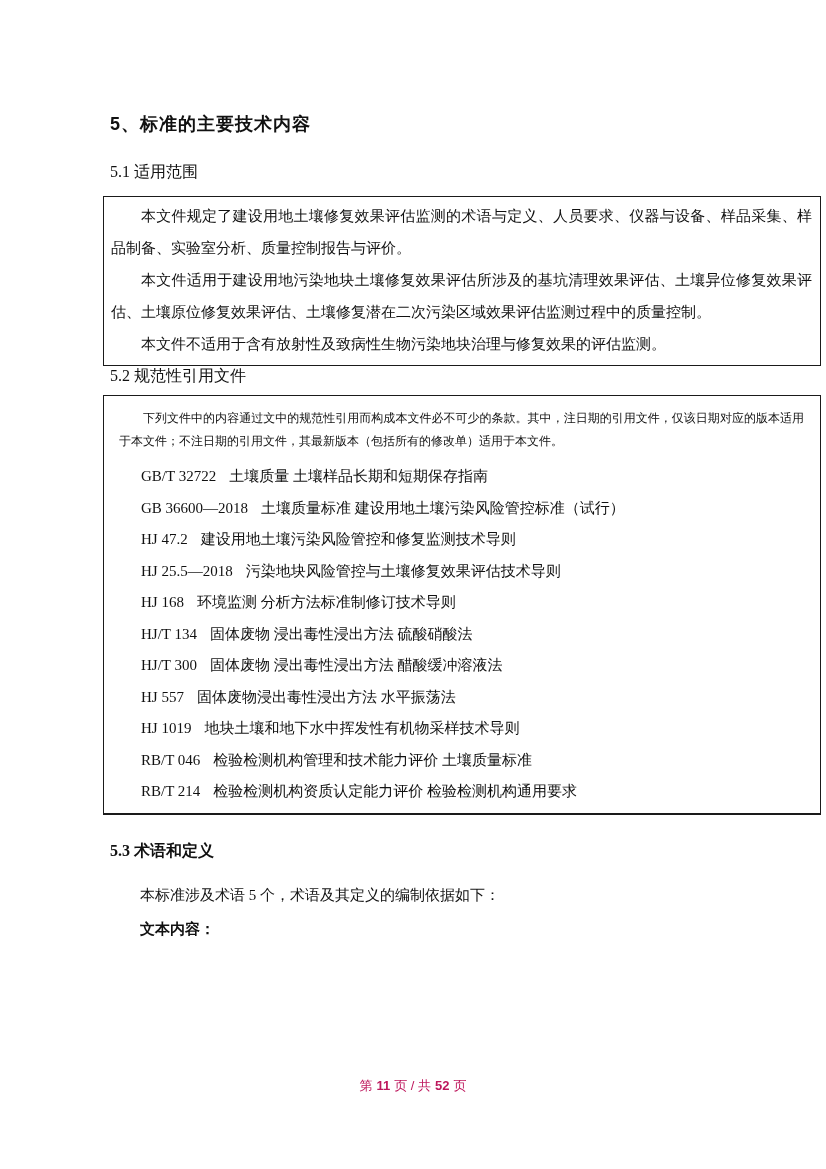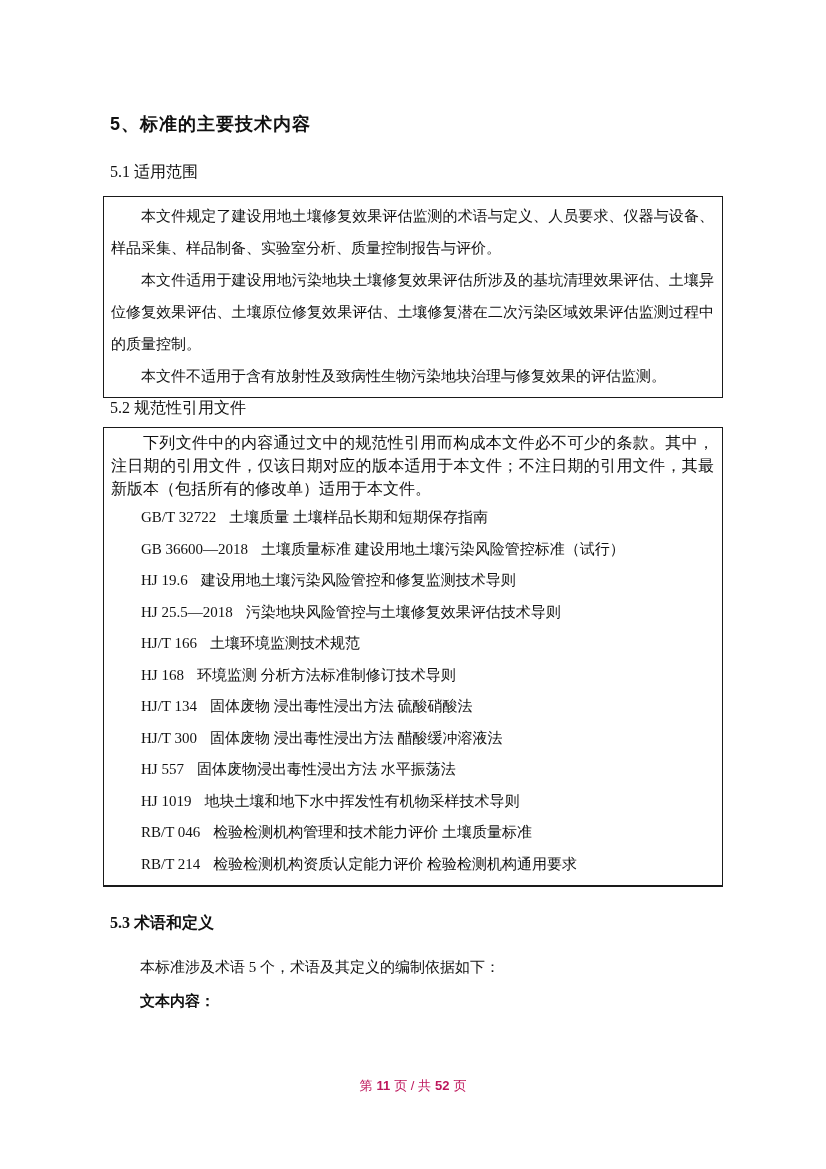--- a/index.html
+++ b/index.html
@@ -26,38 +26,38 @@
     font-weight: normal;
     font-size: 16px;
     line-height: 20px;
   }
   .h51 { margin-top: 26px; }
   .h52 { }
   .h53 { margin-top: 26px; font-weight: bold; }
 
   .box {
     box-sizing: border-box;
-    width: 620px;
+    width: 718px;
     margin-left: -7px;
     border: 1px solid #1a1a1a;
     padding: 3px 8px 5px 7px;
   }
   .box1 { margin-top: 14px; }
   .box2 { margin-top: 9px; border-bottom-width: 2px; }
 
   .box1 p {
     margin: 0;
     font-size: 15px;
     line-height: 32px;
     text-indent: 2em;
     text-align: justify;
   }
   .intro {
-    margin: 0;
-    font-size: 16px;
+    margin: 8px;
+    font-size: 12px;
     line-height: 23px;
     text-indent: 2em;
     text-align: justify;
   }
   .ref-list {
     margin: 2px 0 0 0;
     padding: 0;
     list-style: none;
   }
   .ref-item {
@@ -111,23 +111,22 @@
       <p>本文件适用于建设用地污染地块土壤修复效果评估所涉及的基坑清理效果评估、土壤异位修复效果评估、土壤原位修复效果评估、土壤修复潜在二次污染区域效果评估监测过程中的质量控制。</p>
       <p>本文件不适用于含有放射性及致病性生物污染地块治理与修复效果的评估监测。</p>
     </div>
 
     <h2 class="h2 h52">5.2 规范性引用文件</h2>
     <div class="box box2">
       <p class="intro">下列文件中的内容通过文中的规范性引用而构成本文件必不可少的条款。其中，注日期的引用文件，仅该日期对应的版本适用于本文件；不注日期的引用文件，其最新版本（包括所有的修改单）适用于本文件。</p>
       <ul class="ref-list">
         <li class="ref-item"><span class="ref-code">GB/T 32722</span><span class="ref-title">土壤质量 土壤样品长期和短期保存指南</span></li>
         <li class="ref-item"><span class="ref-code">GB 36600—2018</span><span class="ref-title">土壤质量标准 建设用地土壤污染风险管控标准（试行）</span></li>
-        <li class="ref-item"><span class="ref-code">HJ 19.6</span><span class="ref-title">建设用地土壤污染风险管控和修复监测技术导则</span></li>
+        <li class="ref-item"><span class="ref-code">HJ 47.2</span><span class="ref-title">建设用地土壤污染风险管控和修复监测技术导则</span></li>
         <li class="ref-item"><span class="ref-code">HJ 25.5—2018</span><span class="ref-title">污染地块风险管控与土壤修复效果评估技术导则</span></li>
-        <li class="ref-item"><span class="ref-code">HJ/T 166</span><span class="ref-title">土壤环境监测技术规范</span></li>
         <li class="ref-item"><span class="ref-code">HJ 168</span><span class="ref-title">环境监测 分析方法标准制修订技术导则</span></li>
         <li class="ref-item"><span class="ref-code">HJ/T 134</span><span class="ref-title">固体废物 浸出毒性浸出方法 硫酸硝酸法</span></li>
         <li class="ref-item"><span class="ref-code">HJ/T 300</span><span class="ref-title">固体废物 浸出毒性浸出方法 醋酸缓冲溶液法</span></li>
         <li class="ref-item"><span class="ref-code">HJ 557</span><span class="ref-title">固体废物浸出毒性浸出方法 水平振荡法</span></li>
         <li class="ref-item"><span class="ref-code">HJ 1019</span><span class="ref-title">地块土壤和地下水中挥发性有机物采样技术导则</span></li>
         <li class="ref-item"><span class="ref-code">RB/T 046</span><span class="ref-title">检验检测机构管理和技术能力评价 土壤质量标准</span></li>
         <li class="ref-item"><span class="ref-code">RB/T 214</span><span class="ref-title">检验检测机构资质认定能力评价 检验检测机构通用要求</span></li>
       </ul>
     </div>
 

